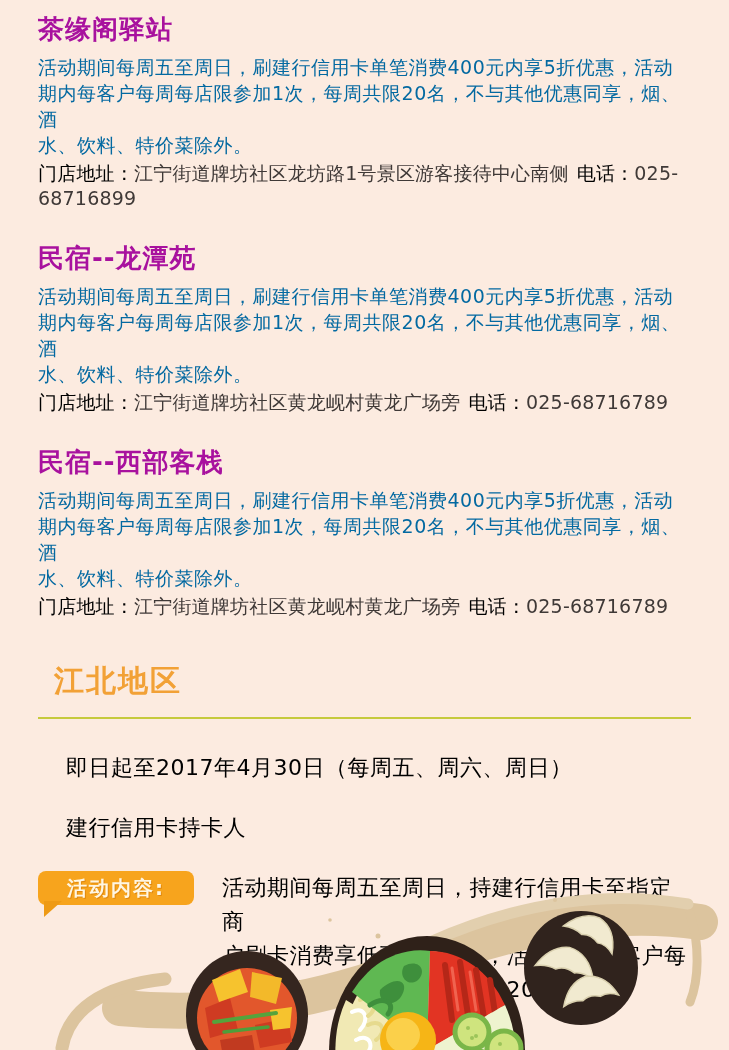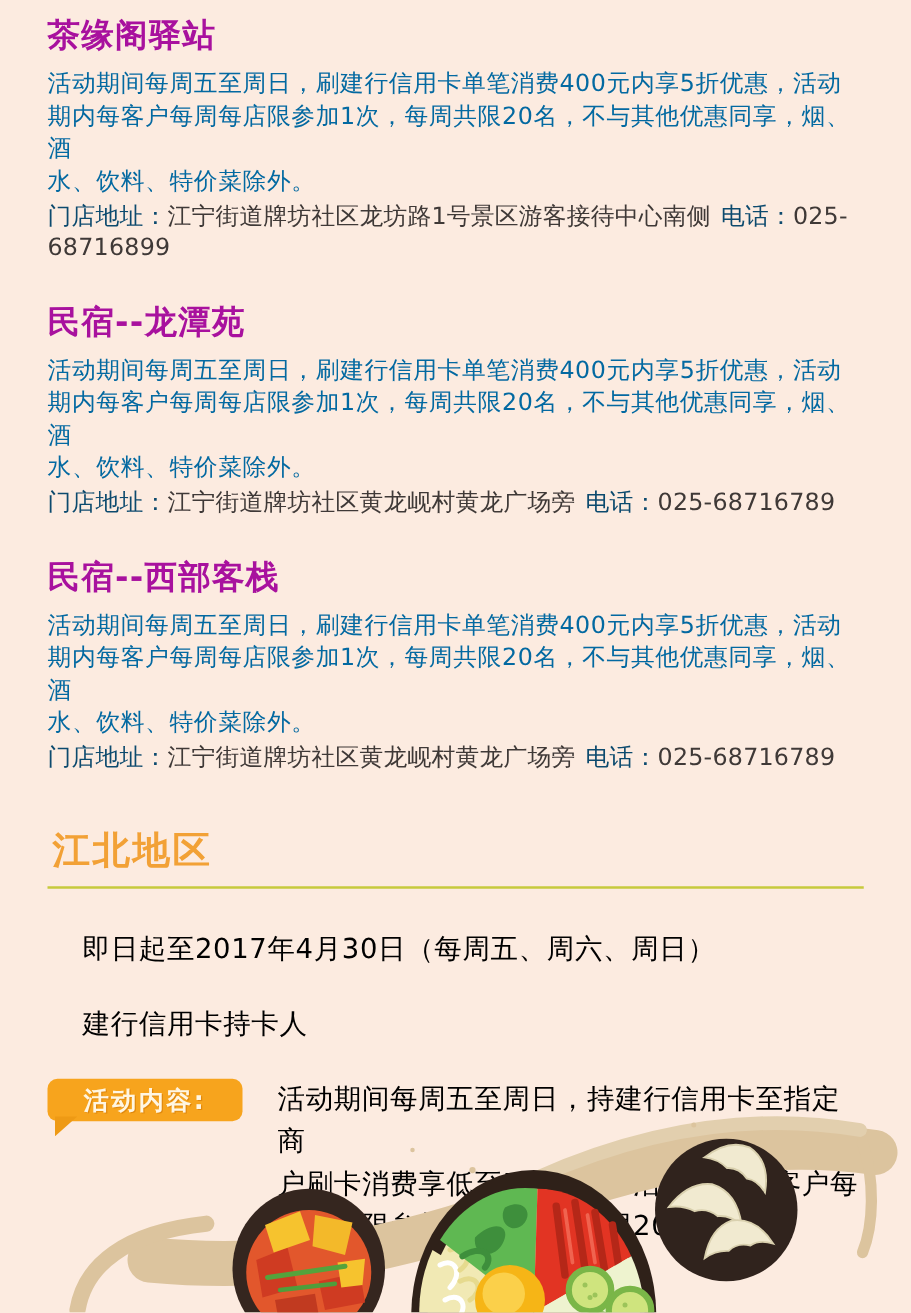--- a/index.html
+++ b/index.html
@@ -13,25 +13,25 @@
   .merchant{margin:0 0 30px 0;}
   .m-title{
     margin:0 0 8px 0;font-size:26px;font-weight:bold;color:#a8119e;
     letter-spacing:1px;line-height:34px;
   }
   .m-body{
     margin:0;font-size:19px;line-height:26px;color:#0369a1;
     white-space:pre-line;letter-spacing:.5px;
   }
   .m-addr{margin:3px 0 0 0;font-size:19px;line-height:25px;color:#3f3937;letter-spacing:.2px;}
-  .lbl{color:#0c4a6e;}
+  .lbl{color:#000000;}
   .phone-lbl{margin-left:8px;}
   .region-head{margin-top:42px;}
   .region-head h1{
-    margin:4px;font-size:30px;font-weight:bold;color:#f2a136;
+    margin:16px;font-size:30px;font-weight:bold;color:#f2a136;
     letter-spacing:2px;line-height:40px;
   }
   .rule{margin-top:8px;height:0;border-bottom:2px solid #c6ca3d;width:100%;}
   .info-rows{margin-top:32px;}
   .row{display:flex;align-items:flex-start;margin-bottom:26px;}
   .tag{
     position:relative;flex:0 0 156px;height:34px;border-radius:8px;
     background:#f7a41d;text-align:center;
   }
   .tag-label{

